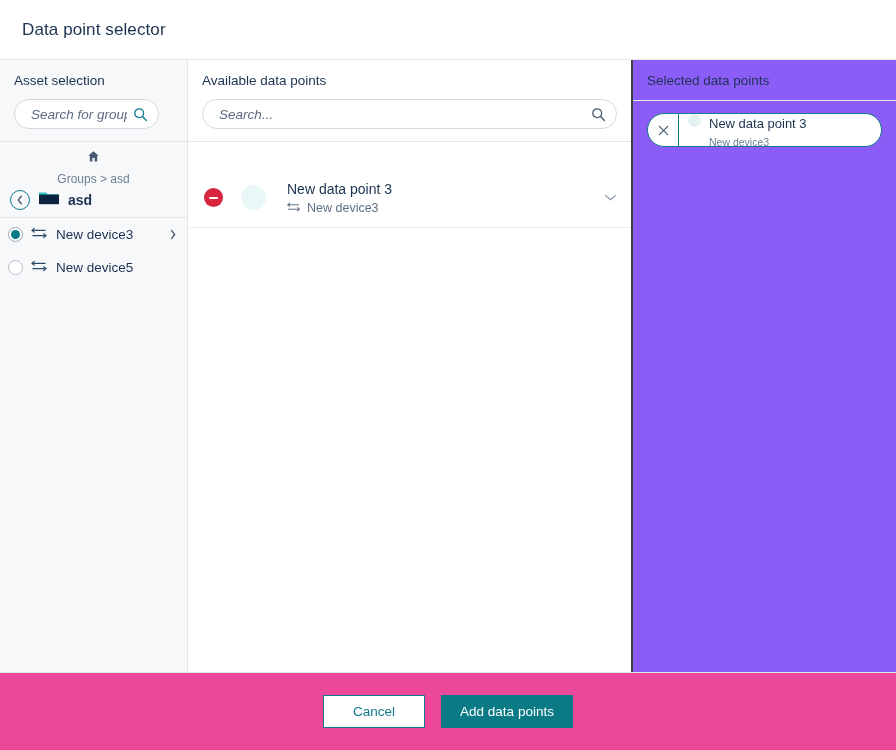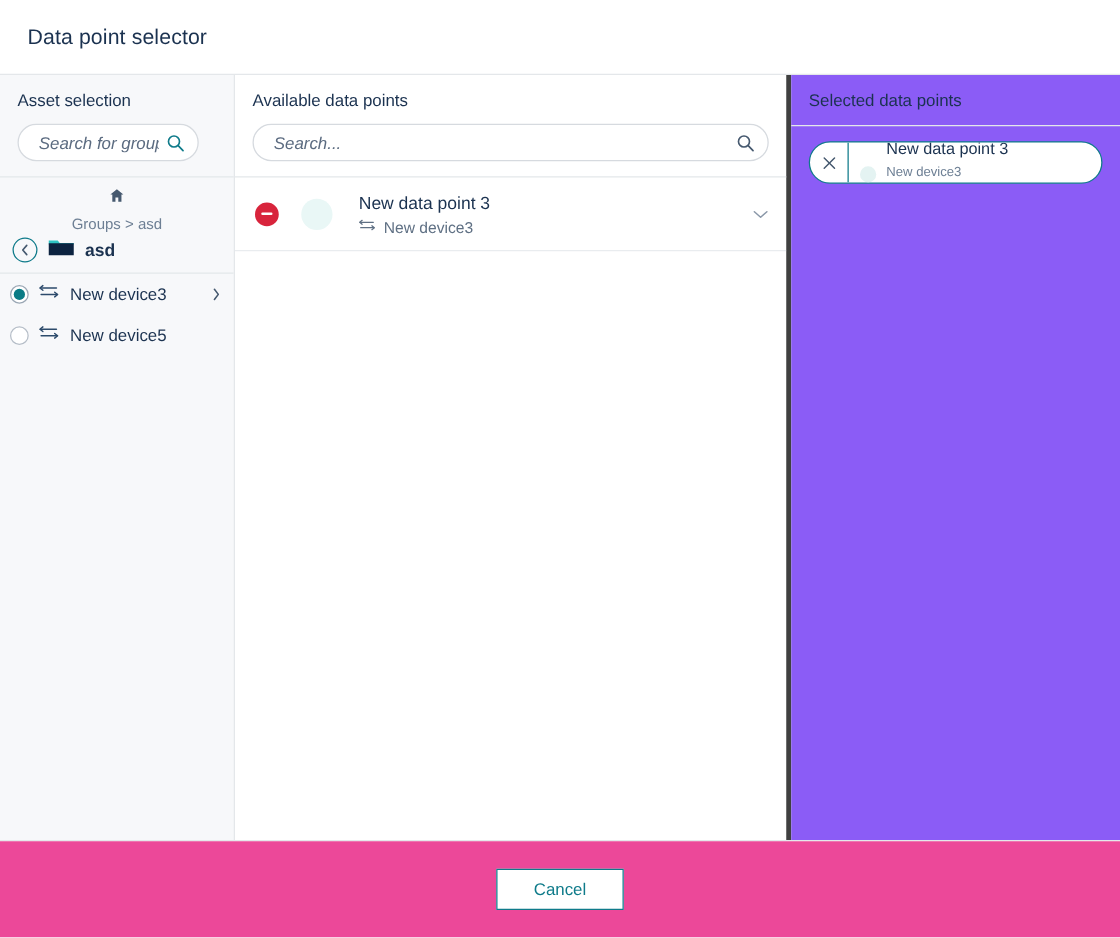--- a/index.html
+++ b/index.html
@@ -40,21 +40,21 @@
   .panels {
     flex: 1 1 auto;
     display: flex;
     min-height: 0;
     border-bottom: 1px solid #e4e7ea;
   }
 
   .panel { display: flex; flex-direction: column; min-height: 0; }
 
   .panel-left   { width: 188px; background: #f7f8fa; border-right: 1px solid #e4e7ea; }
-  .panel-mid    { width: 452px; background: #ffffff; border-right: 4px solid #404040; }
+  .panel-mid    { width: 452px; background: #ffffff; border-right: 2px solid #404040; gap: 27px; }
   .panel-right  { flex: 1 1 auto; background: #8b5cf6; }
 
   .panel-head {
     flex: 0 0 auto;
     padding: 13px 14px 0 14px;
   }
   .panel-head-title {
     font-size: 13.5px;
     color: #1b3250;
     margin-bottom: 11px;
@@ -191,21 +191,21 @@
     max-width: 100%;
   }
   .chip-x {
     width: 31px;
     display: flex; align-items: center; justify-content: center;
     border-right: 1px solid #0f7b8a;
     cursor: pointer;
     flex: 0 0 auto;
   }
   .chip-main {
-    display: flex; align-items: flex-end;
+    display: flex; align-items: flex-start;
     padding: 0 14px 0 9px;
     gap: 8px;
     min-width: 0;
   }
   .chip-dot {
     width: 13px; height: 13px; border-radius: 50%;
     background: #e4f3f2; flex: 0 0 auto;
   }
   .chip-texts { min-width: 0; }
   .chip-title {
@@ -396,15 +396,16 @@
             </span>
           </span>
         </div>
       </div>
     </div>
 
   </div>
 
   <div class="dialog-footer">
     <button class="btn btn-cancel">Cancel</button>
+    <button class="btn btn-primary">Add data points</button>
   </div>
 
 </div>
 
 </body></html>

